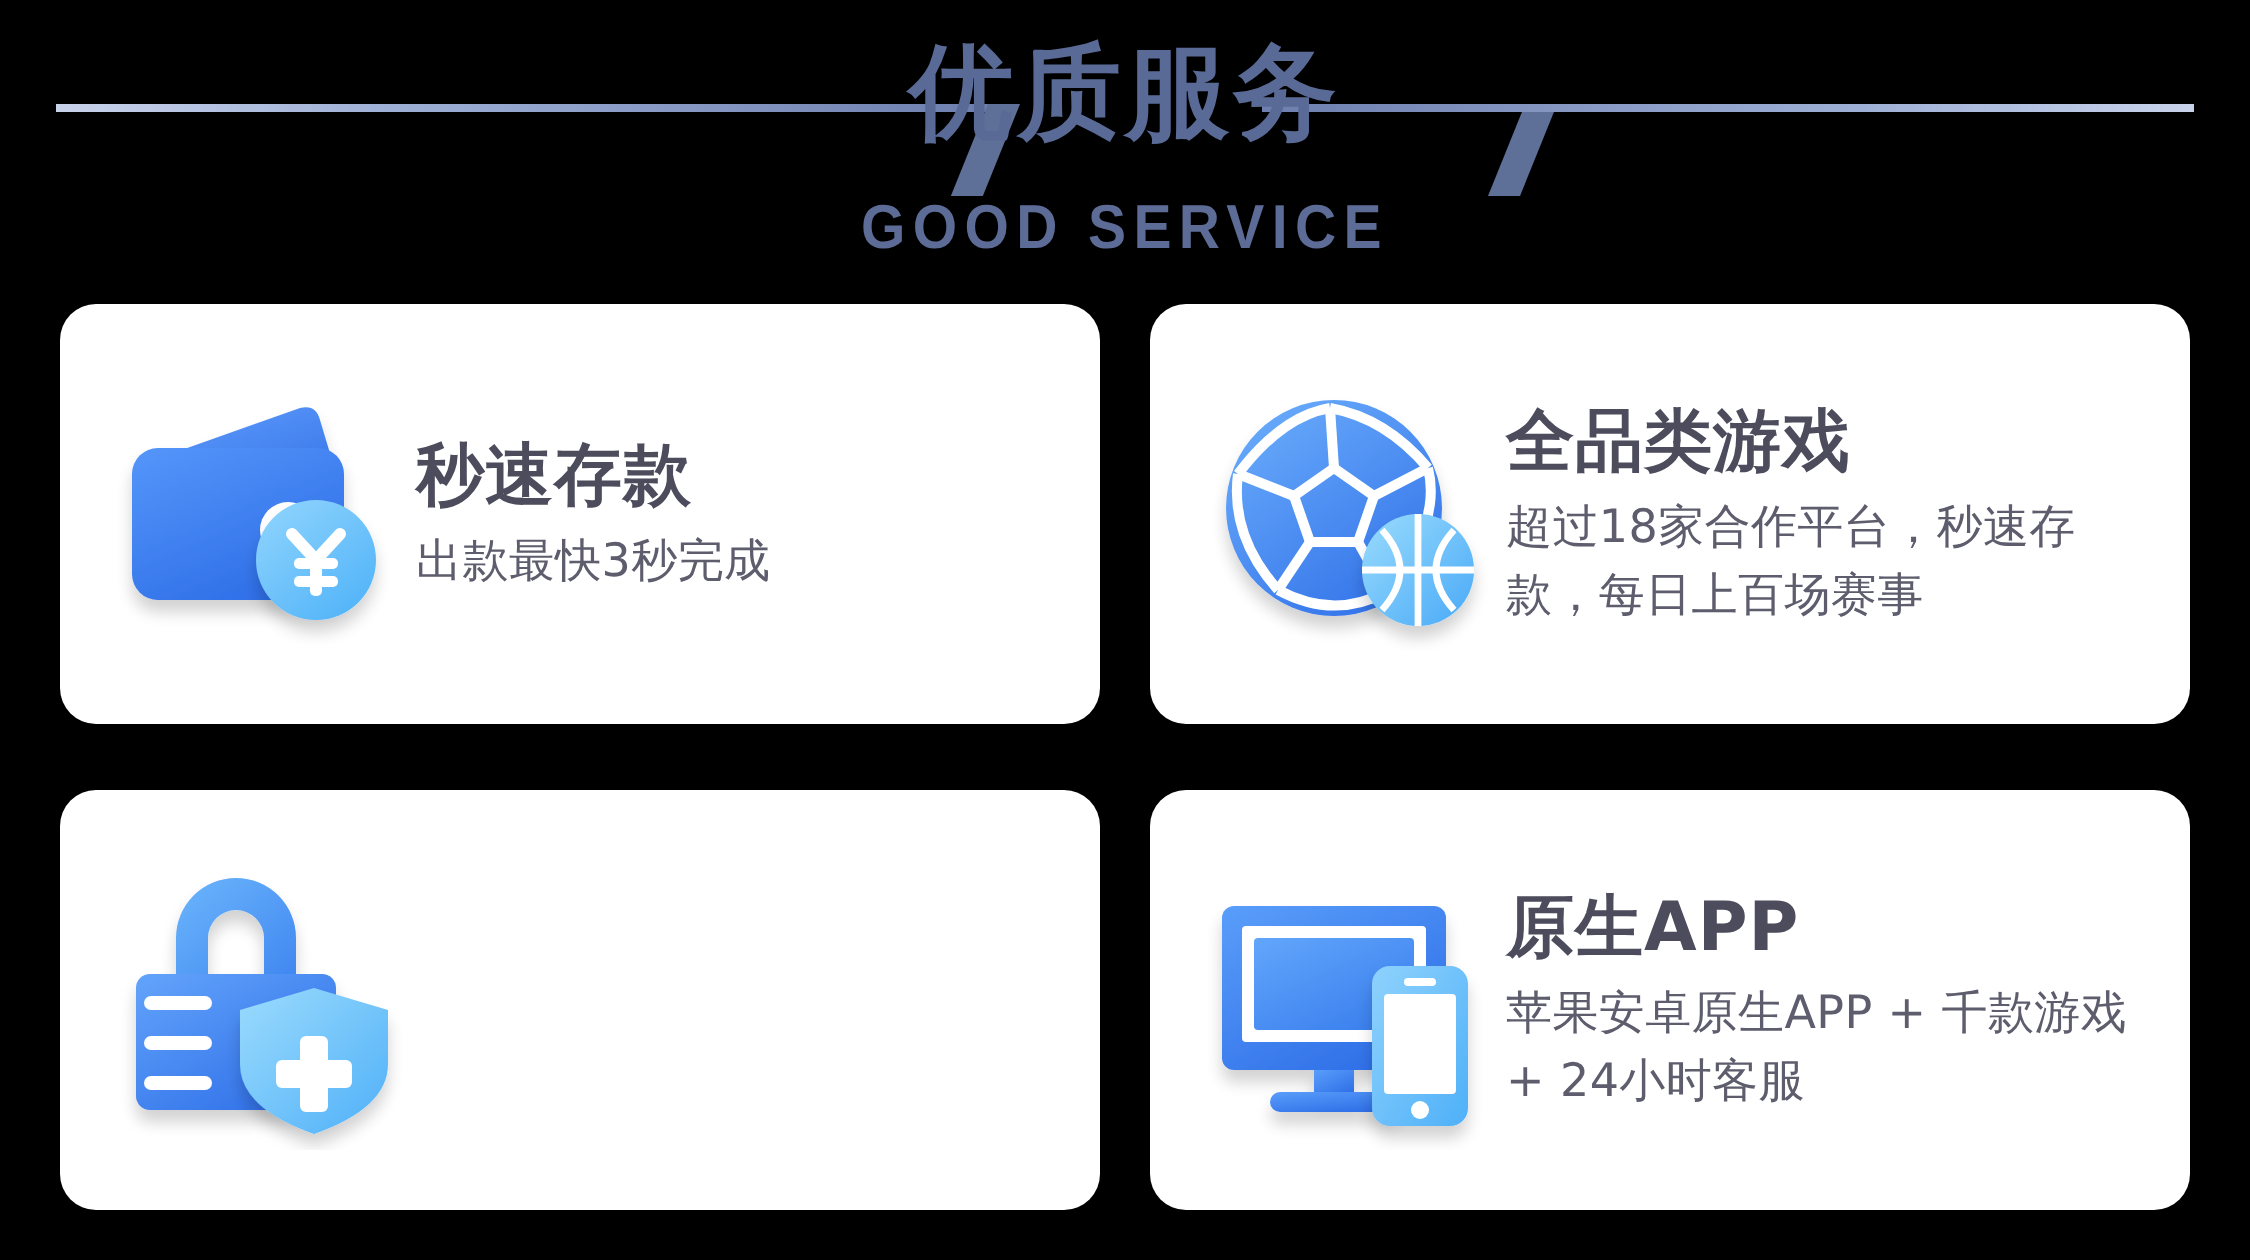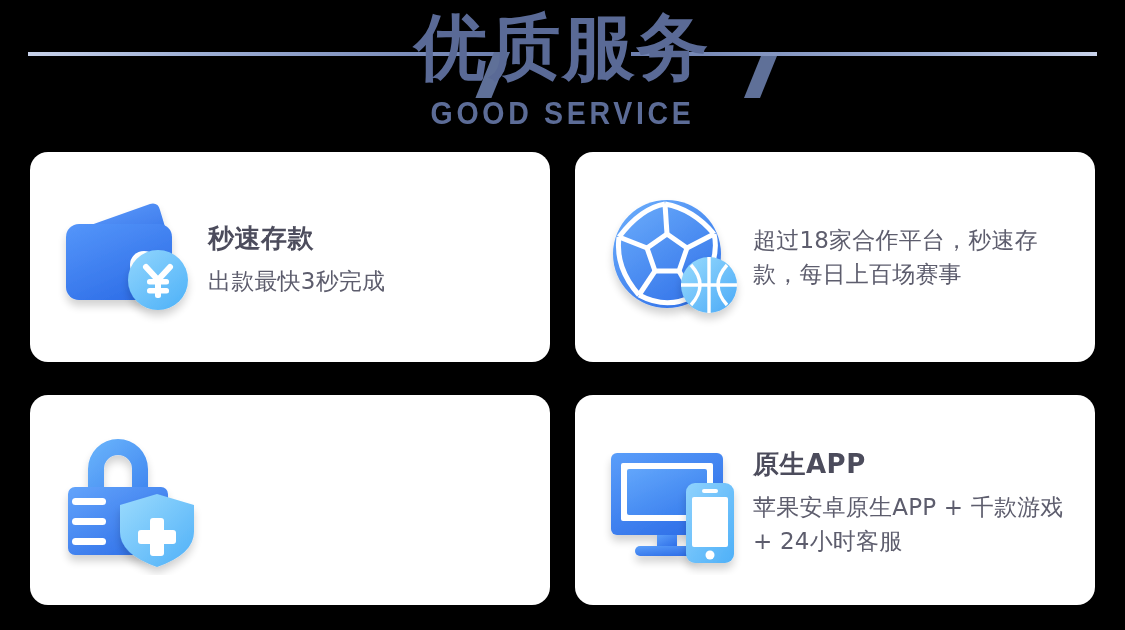--- a/index.html
+++ b/index.html
@@ -55,21 +55,21 @@
     left: 744px;
     transform: skewX(-22deg);
     transform-origin: bottom left;
   }
   .title-zh {
     position: absolute;
     left: 0;
     top: 8px;
     width: 1125px;
     text-align: center;
-    font-size: 72px;
+    font-size: 52px;
     line-height: 78px;
     font-weight: bold;
     color: #5a6a96;
     letter-spacing: 2px;
     font-family: "DejaVu Sans", "Liberation Sans", sans-serif;
   }
   .title-en {
     position: absolute;
     left: 0;
     top: 96px;
@@ -112,21 +112,21 @@
     margin-left: 24px;
     position: relative;
   }
   .icon-wrap svg { display: block; }
   .card-text {
     flex: 1 1 auto;
     padding-right: 16px;
     margin-left: 4px;
   }
   .card-title {
-    font-size: 26px;
+    font-size: 34px;
     line-height: 44px;
     font-weight: bold;
     color: #4c4c5c;
     letter-spacing: 0.5px;
     margin-bottom: 4px;
     font-family: "DejaVu Sans", "Liberation Sans", sans-serif;
   }
   .card-desc {
     font-size: 23px;
     line-height: 34px;
@@ -245,20 +245,21 @@
             <g fill="none" stroke="#ffffff" stroke-width="3.4">
               <line x1="110" y1="75" x2="110" y2="131"></line>
               <line x1="82" y1="103" x2="138" y2="103"></line>
               <path d="M92 83 Q110 103 92 123"></path>
               <path d="M128 83 Q110 103 128 123"></path>
             </g>
           </g>
         </svg>
       </div>
       <div class="card-text">
+        <div class="card-title">全品类游戏</div>
         <div class="card-desc">超过18家合作平台，秒速存款，每日上百场赛事</div>
       </div>
     </div>
 
     <div class="card">
       <div class="icon-wrap">
         <svg viewBox="0 0 150 150" width="150" height="150">
           <defs>
             <linearGradient id="lg1" x1="0" y1="0" x2="0.8" y2="1">
               <stop offset="0" stop-color="#63a4fb"></stop>

